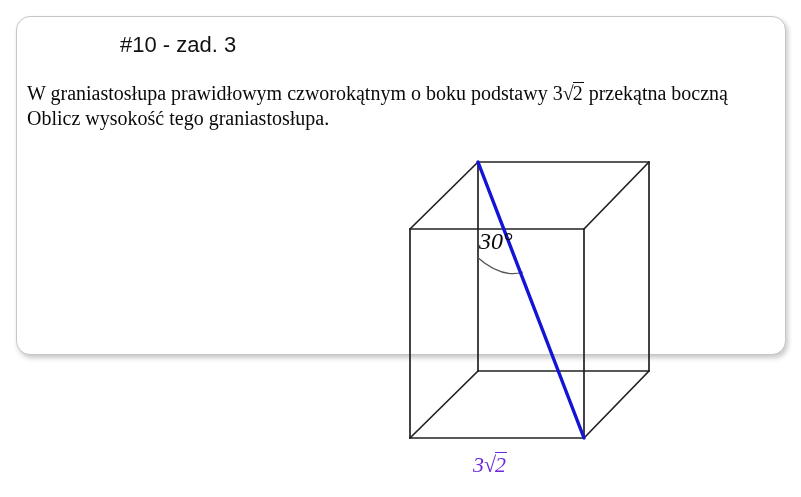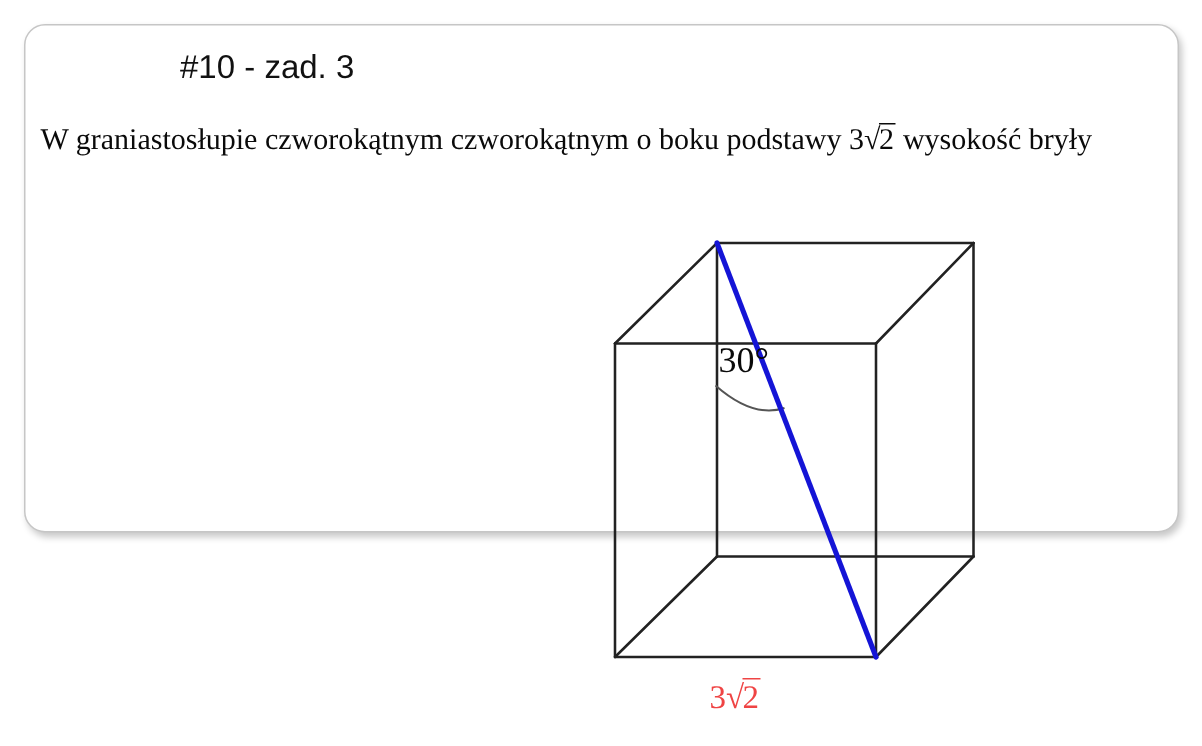--- a/index.html
+++ b/index.html
@@ -56,54 +56,56 @@
     line-height: 1.06;
     border-top: 1.6px solid currentColor;
     padding-right: 1px;
   }
   .figure {
     position: absolute;
     left: 382px;   
     top: 134px;    
     width: 262px;
     height: 322px;
+    font-style: italic;
   }
   .figure svg {
     position: absolute;
     left: 0;
     top: 0;
     display: block;
   }
   .angle-label {
     position: absolute;
     left: 80px;    
     top: 77px;     
     font-size: 24px;
     color: #0a0a0a;
     white-space: nowrap;
   }
   .base-label {
     position: absolute;
     left: 74px;    
     top: 289px;    
     font-size: 22px;
-    color: #ef4444;
+    color: #6d28d9;
     white-space: nowrap;
   }
 </style>
 </head>
 <body>
 
 <div class="page">
   <div class="card">
 
     <div class="card-title">#10 - zad. 3</div>
 
     <div class="problem-text">
-      <div class="line"><span>W graniastosłupie czworokątnym czworokątnym o boku podstawy </span><span class="sqrt"><span>3</span><span class="radical">√</span><span class="radicand">2</span></span><span> wysokość bryły</span></div>
+      <div class="line"><span>W graniastosłupa prawidłowym czworokątnym o boku podstawy </span><span class="sqrt"><span>3</span><span class="radical">√</span><span class="radicand">2</span></span><span> przekątna boczną</span></div>
+      <div class="line">Oblicz wysokość tego graniastosłupa.</div>
     </div>
 
     <div class="figure">
       <svg width="262" height="322" viewBox="398 150 262 322">
 
         <g fill="none" stroke-width="1.7" stroke-linecap="round" stroke="#222222">
           <line x1="477" y1="161" x2="648" y2="161"></line>
           <line x1="409" y1="228" x2="583" y2="228"></line>
           <line x1="477" y1="161" x2="409" y2="228"></line>
           <line x1="648" y1="161" x2="583" y2="228"></line>

